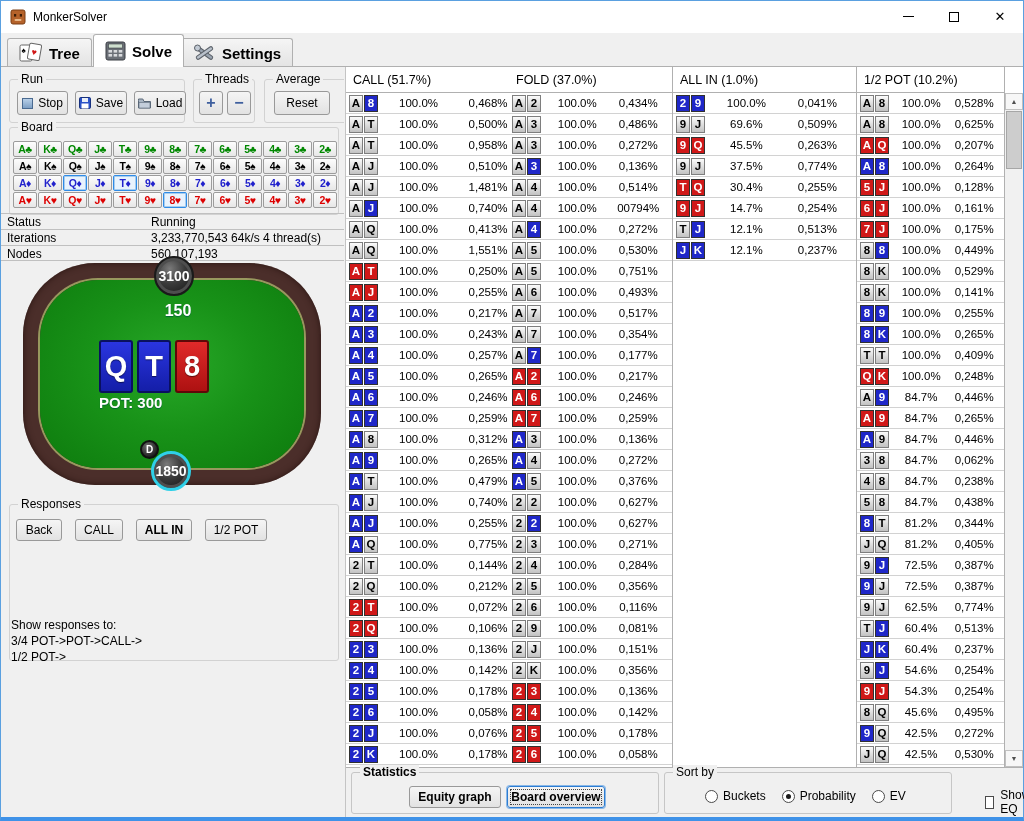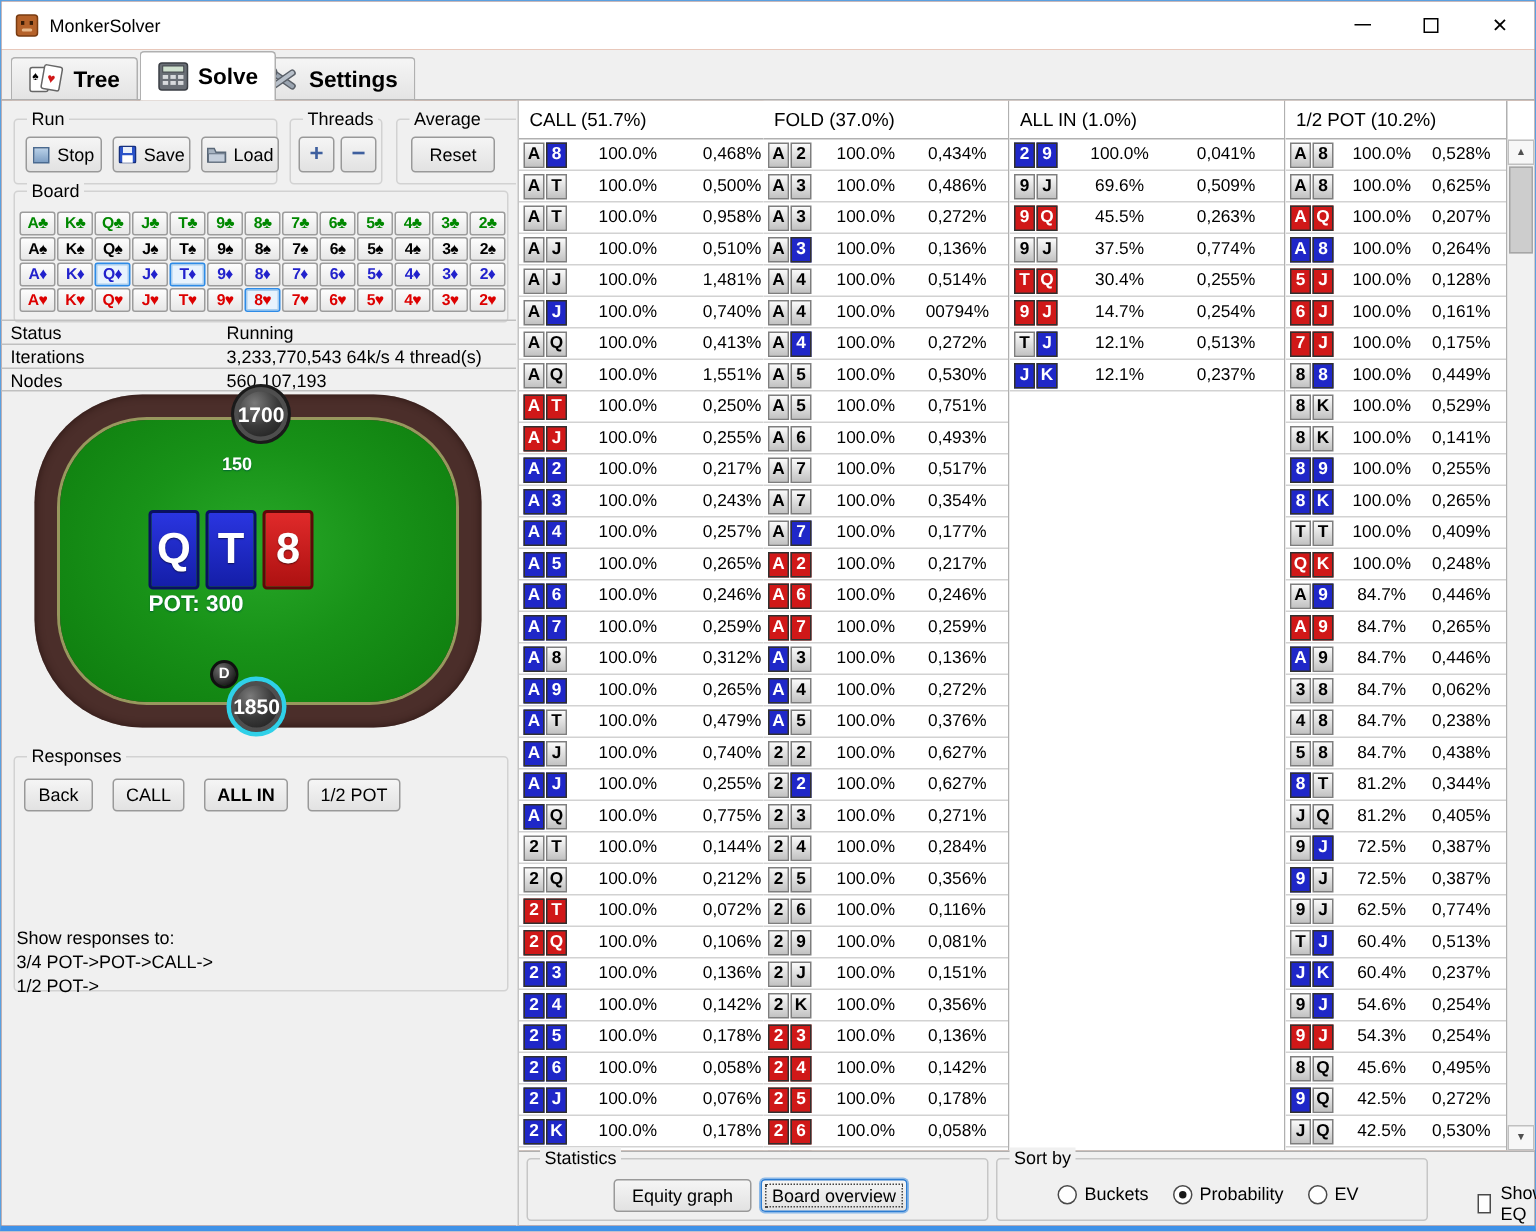--- a/index.html
+++ b/index.html
@@ -57,21 +57,21 @@
   .rim  { position:absolute; inset:0; border-radius:72px; background:#4b2e2a; box-shadow:inset 0 0 6px #2a1512; }
   .felt { position:absolute; inset:17px; border-radius:58px;
           background:radial-gradient(ellipse at 50% 45%, #28a828 0%, #189218 45%, #0d7a0d 100%);
           box-shadow:0 0 0 2px #98985e; }
   .chip { position:absolute; width:40px; height:40px; border-radius:50%;
           background:radial-gradient(circle at 38% 30%, #7a7a7a 0%, #3a3a3a 45%, #121212 100%);
           border:2px solid #1a1a1a; box-shadow:inset 0 0 0 3px #4e4e4e;
           display:flex; align-items:center; justify-content:center;
           color:#fff; font-weight:bold; font-size:14px; }
   .chip.active { border:3px solid #2fd0e8; }
-  .feltnum { position:absolute; color:#fff; font-weight:bold; font-size:12px; text-align:left; text-shadow:0 1px 1px #063; }
+  .feltnum { position:absolute; color:#fff; font-weight:bold; font-size:16px; text-align:center; text-shadow:0 1px 1px #063; }
   .bigcard { position:absolute; width:34px; height:53px; border-radius:3px; display:flex; align-items:center;
              justify-content:center; font-weight:bold; font-size:29px; color:#fff; text-shadow:0 1px 1px #0008; }
   .bigcard.d { background:linear-gradient(#2a35e0,#141ea8); border:2px solid #0a1060; }
   .bigcard.h { background:linear-gradient(#e02a2a,#ad1111); border:2px solid #5e0808; }
   .dealerbtn { position:absolute; width:19px; height:19px; border-radius:50%;
                background:radial-gradient(circle at 35% 30%, #6e6e6e, #1d1d1d 75%); border:2px solid #101010;
                color:#fff; font-weight:bold; font-size:10px; display:flex; align-items:center; justify-content:center; }
 
   .textline { position:absolute; left:10px; font-size:12px; }
 
@@ -149,21 +149,21 @@
         <rect x="3.5" y="9" width="3.6" height="2.6"></rect>
           <rect x="8.6" y="9" width="3.6" height="2.6"></rect>
           <rect x="13.7" y="9" width="3.6" height="2.6"></rect>
         <rect x="3.5" y="13" width="3.6" height="2.6"></rect>
           <rect x="8.6" y="13" width="3.6" height="2.6"></rect>
           <rect x="13.7" y="13" width="3.6" height="2.6"></rect>
       </g>
     </svg>
     <span>Solve</span>
   </div>
-  <div class="tab" style="left:164px;">
+  <div class="tab" style="left:180px;">
     <svg width="23" height="20" viewBox="0 0 23 20">
       <g stroke="#5a6068" stroke-width="1">
         <rect x="2" y="8.2" width="19" height="3.6" rx="1.6" fill="#9aa4b0" transform="rotate(35 11.5 10)"></rect>
         <rect x="2" y="8.2" width="19" height="3.6" rx="1.6" fill="#b8c0ca" transform="rotate(-35 11.5 10)"></rect>
         <circle cx="4.5" cy="5" r="3" fill="#c2cad4"></circle>
       </g>
     </svg>
     <span>Settings</span>
   </div>
 
@@ -281,21 +281,21 @@
         <div class="statusrow last" style="top: 178px;">
           <div class="lab">Nodes</div>
           <div class="valv">560,107,193</div>
         </div>
       </div>
 
     <div class="ptable">
       <div class="rim"></div>
       <div class="felt"></div>
       <div class="chip" style="left:131px; top:-7px;">
-        <span>1700</span>
+        <span>3100</span>
       </div>
       <div class="feltnum" style="left:125px; top:39px; width:60px;">150</div>
       <div id="felt-cards">
           <div class="bigcard d" style="left: 76px; top: 77px;">Q</div>
           <div class="bigcard d" style="left: 114px; top: 77px;">T</div>
           <div class="bigcard h" style="left: 152px; top: 77px;">8</div>
         </div>
       <div class="feltnum" style="left:76px; top:131px; width:100px; text-align:left; font-size:15px;">POT: 300</div>
       <div class="dealerbtn" style="left:117px; top:177px;">
         <span>D</span>
@@ -1203,21 +1203,21 @@
         </div>
       </div>
     <div class="vscroll">
       <div class="sbtn" style="top:0;">▲</div>
       <div class="sthumb"></div>
       <div class="sbtn" style="bottom:0;">▼</div>
     </div>
   </div>
 
   <div class="bottombar">
-    <div class="groupbox" style="left:5px; top:4px; width:308px; height:42px; border-color:#c6c6c6;">
+    <div class="groupbox" style="left:5px; top:4px; width:308px; height:42px; border-color:#c6c6c6;font-weight:bold;">
       <span class="gb-label">Statistics</span>
       <div class="btn" style="position:absolute; left:57px; top:13px; width:92px; height:22px;">
         <span>Equity graph</span>
       </div>
       <div class="btn focused" style="position:absolute; left:155px; top:13px; width:98px; height:22px;">
         <span>Board overview</span>
       </div>
     </div>
     <div class="groupbox" style="left:318px; top:4px; width:288px; height:42px; border-color:#c6c6c6;">
       <span class="gb-label">Sort by</span>

